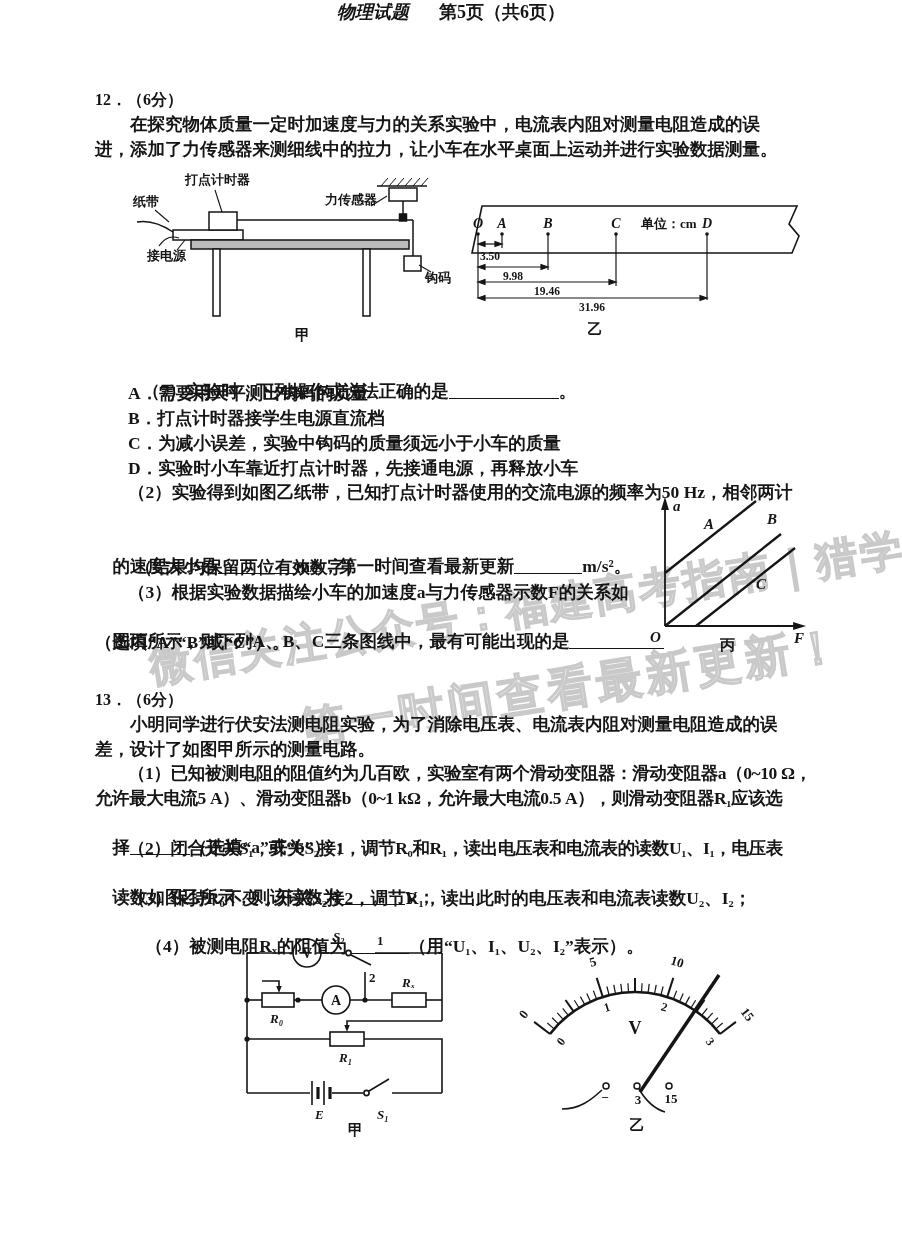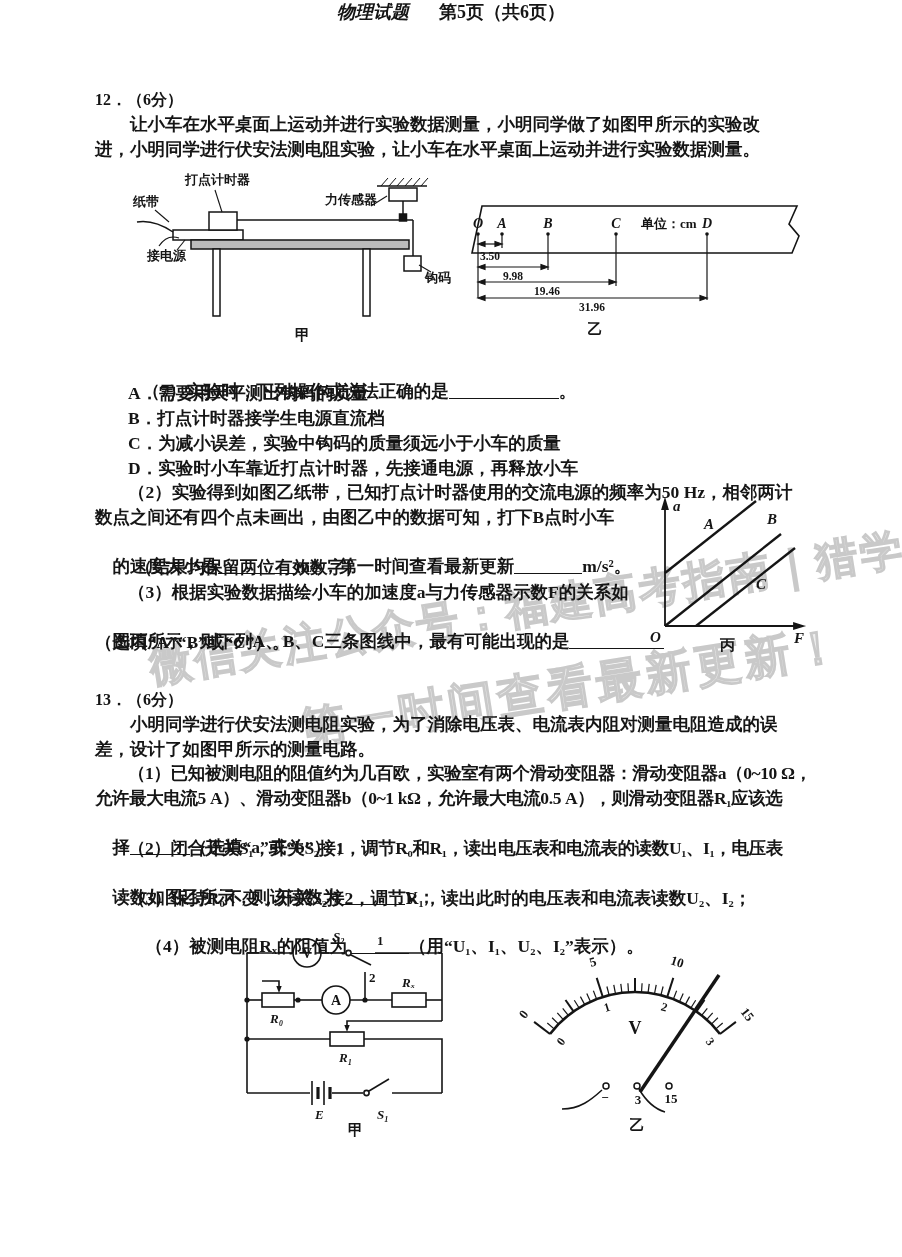--- a/index.html
+++ b/index.html
@@ -18,22 +18,22 @@
 </style>
 </head>
 <body>
 
 <div class="page">
 
   <div class="wm" style="left:150px;top:640px;font-size:42px;transform:rotate(-9deg);letter-spacing:3px;">微信关注公众号：福建高考指南｜猎学网</div>
   <div class="wm" style="left:300px;top:700px;font-size:46px;transform:rotate(-9deg);letter-spacing:4px;">第一时间查看最新更新！</div>
 
   <div class="ln hd" style="left:95px;top:88px;">12．（6分）</div>
-  <div class="ln" style="left:130px;top:112px;">让小车在水平桌面上运动并进行实验数据测量，小明同学做了如图甲所示的实验改</div>
-  <div class="ln" style="left:95px;top:137px;">进，小明同学进行伏安法测电阻实验，让小车在水平桌面上运动并进行实验数据测量。</div>
+  <div class="ln" style="left:130px;top:112px;">在探究物体质量一定时加速度与力的关系实验中，电流表内阻对测量电阻造成的误</div>
+  <div class="ln" style="left:95px;top:137px;">进，添加了力传感器来测细线中的拉力，让小车在水平桌面上运动并进行实验数据测量。</div>
 
   <div class="figure" style="left:125px;top:170px;text-decoration:underline;">
     <svg width="340" height="176" viewBox="0 0 340 176">
       <g stroke="#151515" fill="none" stroke-width="1.5">
         <path d="M252,16 H302"></path>
         <g stroke-width="1">
           <path d="M256,16 l7,-8"></path>
             <path d="M264,16 l7,-8"></path>
             <path d="M272,16 l7,-8"></path>
           <path d="M280,16 l7,-8"></path>
@@ -123,21 +123,20 @@
 
   <div class="ln" style="left:125px;top:355px;">
     <span>（7）实验时，下列操作或说法正确的是</span><span class="blank" style="width:110px"></span><span>。</span>
   </div>
   <div class="ln" style="left:128px;top:381px;">A．需要用天平测出钩码的质量</div>
   <div class="ln" style="left:128px;top:406px;">B．打点计时器接学生电源直流档</div>
   <div class="ln" style="left:128px;top:431px;">C．为减小误差，实验中钩码的质量须远小于小车的质量</div>
   <div class="ln" style="left:128px;top:456px;">D．实验时小车靠近打点计时器，先接通电源，再释放小车</div>
 
   <div class="ln" style="left:128px;top:480px;">（2）实验得到如图乙纸带，已知打点计时器使用的交流电源的频率为50 Hz，相邻两计</div>
-  <div class="ln" style="left:95px;top:505px;">数点之间还有四个点未画出，由图乙中的数据可知，打下B点时小车</div>
   <div class="ln" style="left:95px;top:530px;">
     <span>的速度大小是</span><span class="blank" style="width:78px"></span><span>m/s，第一时间查看最新更新</span><span class="blank" style="width:68px"></span><span>m/s²。</span>
   </div>
   <div class="ln" style="left:95px;top:555px;margin-left:40px;">（结果均保留两位有效数字）</div>
 
   <div class="ln" style="left:128px;top:580px;">（3）根据实验数据描绘小车的加速度a与力传感器示数F的关系如</div>
   <div class="ln" style="left:95px;top:605px;">
     <span>图丙所示，则下列A、B、C三条图线中，最有可能出现的是</span><span class="blank" style="width:95px"></span>
   </div>
   <div class="ln" style="left:95px;top:630px;">（选填“A”“B”或“C”）。</div>

